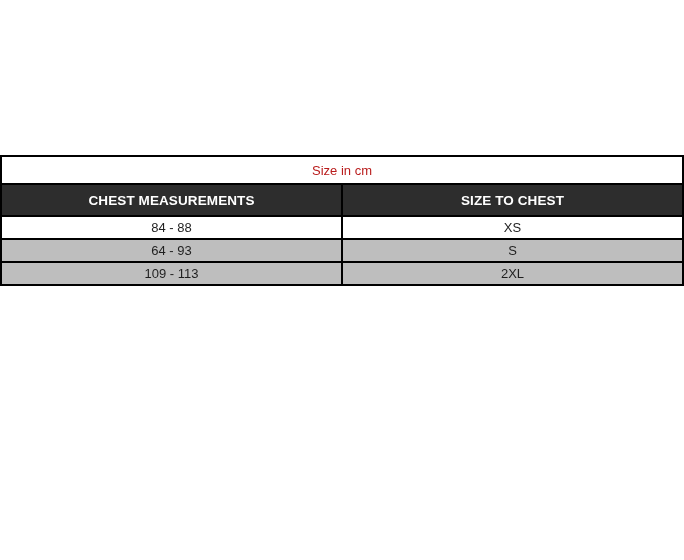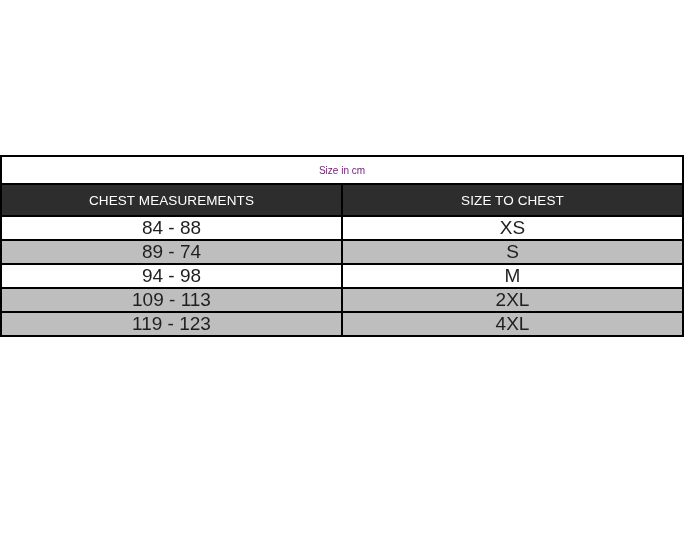--- a/index.html
+++ b/index.html
@@ -28,40 +28,40 @@
     border: 2px solid var(--border-color, #000000);
     text-align: center;
     vertical-align: middle;
     padding: 0;
     overflow: hidden;
     white-space: nowrap;
   }
   .caption-cell {
     height: 26px;
     background: #ffffff;
-    color: #701a75;
-    font-size: 10px;
+    color: #b91c1c;
+    font-size: 13px;
     font-weight: 400;
   }
   .header-row th {
     height: 30px;
     background: var(--header-bg, #2d2d2d);
     color: var(--header-text, #ffffff);
     font-size: 13.5px;
-    font-weight: 400;
+    font-weight: 700;
     letter-spacing: 0.1px;
     margin-top: 34px;
   }
   .col-chest { width: 63.9%; }
   .col-size  { width: 36.1%; }
   .data-row td {
     height: 21px;
     background: var(--row-bg, #ffffff);
     color: var(--text-color, #1f1f1f);
-    font-size: 19px;
+    font-size: 13px;
     font-weight: 400;
   }
   .data-row.alt td {
     background: var(--row-alt-bg, #bebebe);
   }
 </style>
 </head>
 <body>
 
 <div class="canvas">
@@ -73,30 +73,22 @@
       <tr class="header-row">
         <th class="col-chest">CHEST MEASUREMENTS</th>
         <th class="col-size">SIZE TO CHEST</th>
       </tr>
 
     <tr class="data-row">
           <td class="col-chest">84 - 88</td>
           <td class="col-size">XS</td>
         </tr>
         <tr class="data-row alt">
-          <td class="col-chest">89 - 74</td>
+          <td class="col-chest">64 - 93</td>
           <td class="col-size">S</td>
-        </tr>
-        <tr class="data-row">
-          <td class="col-chest">94 - 98</td>
-          <td class="col-size">M</td>
         </tr>
         <tr class="data-row alt">
           <td class="col-chest">109 - 113</td>
           <td class="col-size">2XL</td>
-        </tr>
-        <tr class="data-row alt">
-          <td class="col-chest">119 - 123</td>
-          <td class="col-size">4XL</td>
         </tr>
       </tbody>
   </table>
 </div>
 
 </body></html>

